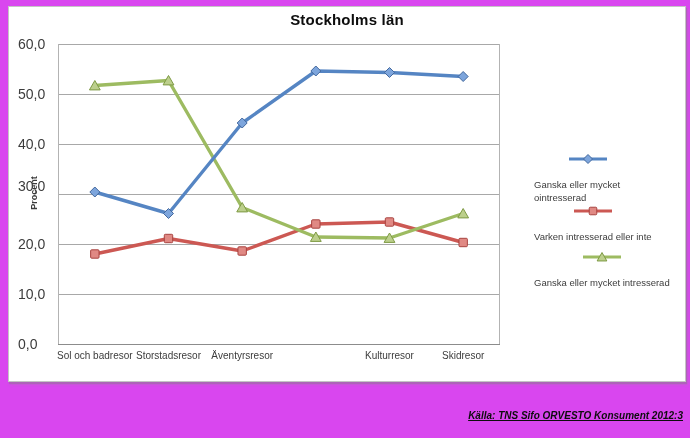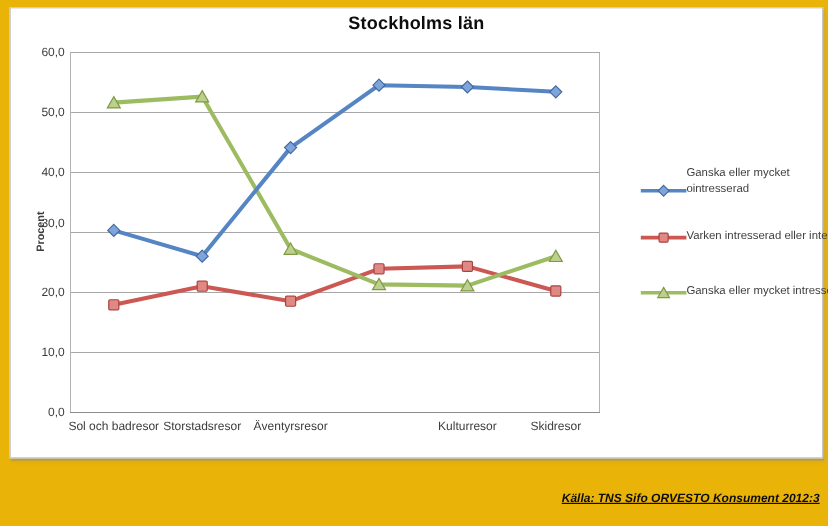--- a/index.html
+++ b/index.html
@@ -1,43 +1,43 @@
 <!DOCTYPE html>
 <html><head>
 <meta charset="utf-8">
 <style>
   html,body{margin:0;padding:0;background:#fff;}
   #canvas{
-    position:relative;width:690px;height:438px;background:#eab308;overflow:hidden;
+    position:relative;width:690px;height:438px;background:#d946ef;overflow:hidden;
     font-family:"Liberation Sans",sans-serif;color:#303030;
   }
   .frame{
     position:absolute;left:8px;top:6px;width:678px;height:376px;box-sizing:border-box;
     background:#fff;border:1px solid #c5c5c5;
     box-shadow:1px 2px 1px rgba(120,120,120,0.35), 2px 3px 3px rgba(150,150,150,0.25);
   }
   .chart-title{
     position:absolute;left:8px;top:11px;width:678px;text-align:center;
     font-size:15px;font-weight:bold;color:#0d0d0d;letter-spacing:0.2px;
   }
   #plot-svg{position:absolute;left:58px;top:44px;width:442px;height:300px;overflow:visible;}
   .ytick{
     position:absolute;left:18px;width:36px;height:11px;line-height:11px;
-    text-align:right;font-size:10px;color:#3c3c3c;
+    font-size:14px;color:#3c3c3c;
   }
   .y-axis-title{
     position:absolute;left:34px;top:193px;transform:translate(-50%,-50%) rotate(-90deg);
     font-size:9px;font-weight:bold;color:#3c3c3c;white-space:nowrap;
   }
   .xlabel{
     position:absolute;top:350px;width:90px;text-align:center;
     font-size:10px;line-height:12px;color:#3c3c3c;
   }
   .legend{position:absolute;left:534px;top:0;width:152px;}
-  .legend-item{position:absolute;left:0;display:flex;align-items:flex-end;}
+  .legend-item{position:absolute;left:0;display:flex;align-items:center;flex-direction:column;}
   .legend-glyph{width:38px;height:10px;flex:0 0 38px;margin-top:2px;overflow:visible;}
   .legend-label{font-size:9.5px;line-height:13px;color:#3c3c3c;}
   .legend-label.wrap{width:108px;}
   .legend-label.nowrap{white-space:nowrap;}
   .source-note{
     position:absolute;right:7px;top:410px;font-size:10px;font-weight:bold;
     font-style:italic;color:#0d0d0d;text-decoration:underline;
   }
 </style>
 </head>

